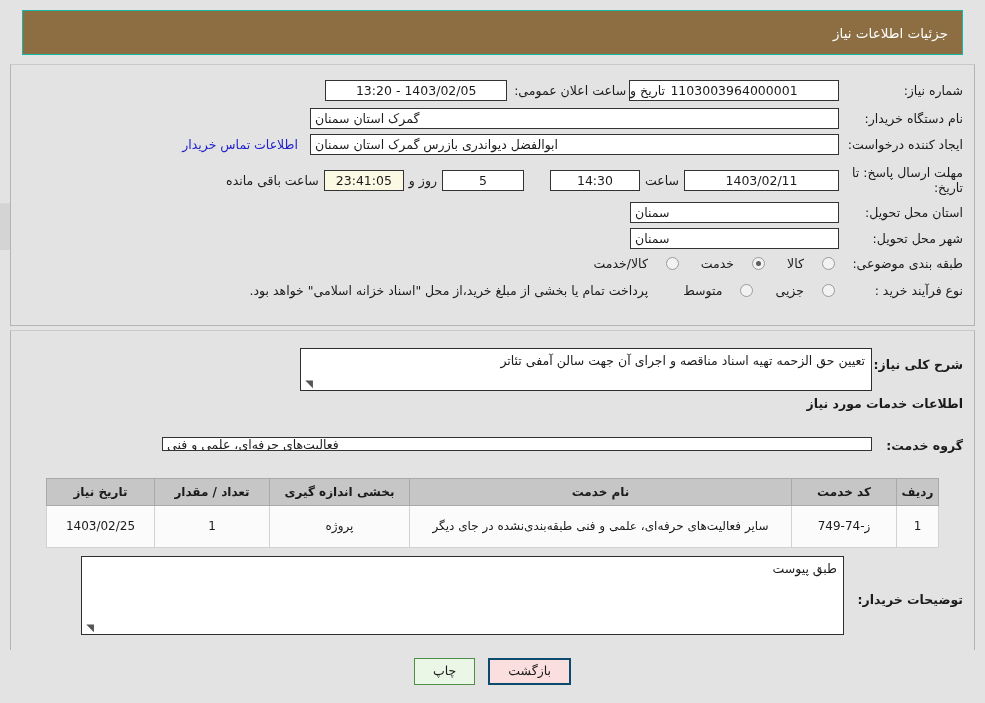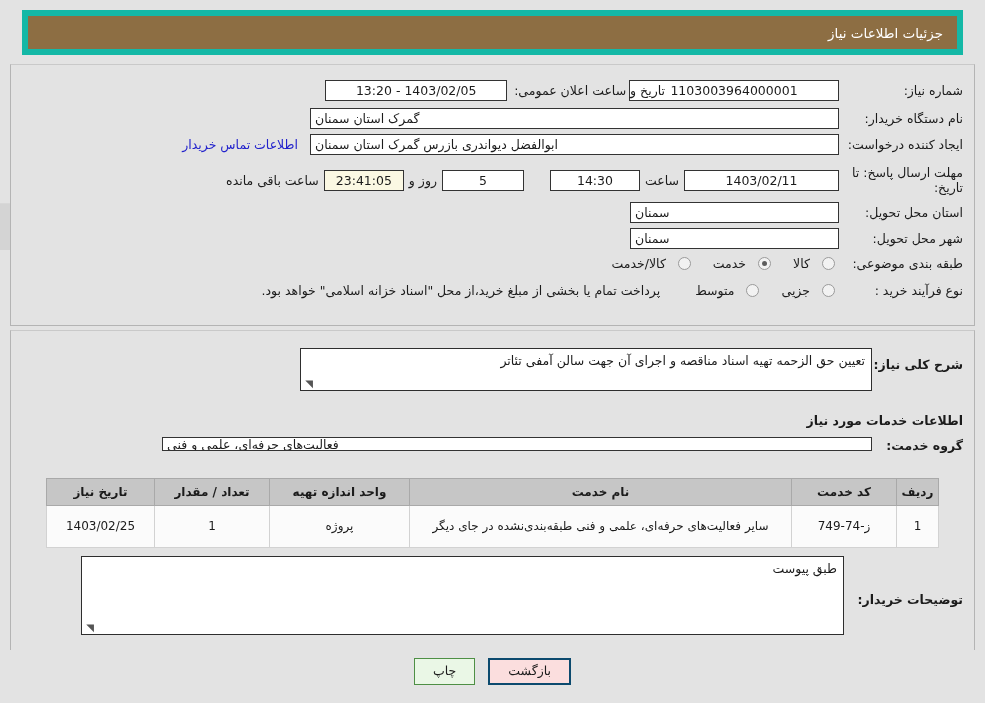--- a/index.html
+++ b/index.html
@@ -21,21 +21,21 @@
     z-index: 0;
     opacity: 1;
   }
 
   
   .header-bar {
     position: absolute;
     left: 22px; top: 10px;
     width: 941px; height: 45px;
     background: #8d6e43;
-    border: 6px solid #14b8a6;
+    border: 1px solid #14b8a6;
     color: #ffffff;
     font-size: 13.5px;
     display: flex;
     align-items: center;
     justify-content: flex-start;
     padding-right: 14px;
     z-index: 3;
   }
 
   
@@ -105,21 +105,21 @@
     content: "";
     position: absolute;
     left: 3px; top: 3px;
     width: 5px; height: 5px;
     border-radius: 50%;
     background: #5d5d5d;
   }
   .radio-item {
     display: flex;
     align-items: center;
-    gap: 12px;
+    gap: 18px;
     margin-left: 22px;
     font-size: 12.5px;
     color: #1b1b1b;
     justify-content: flex-end;
   }
   .radio-group { display: flex; align-items: center; }
 
   
   .ta {
     background: #ffffff;
@@ -291,32 +291,32 @@
 </div>
 
 <div class="panel" id="panel-mid"></div>
 
 <span class="lbl lbl-bold" style="position:absolute; top:357px; right:22px; z-index:3;">شرح کلی نیاز:</span>
 <div class="ta" style="position:absolute; top:348px; right:113px; width:572px; height:43px; z-index:3;">
   <span>تعیین حق الزحمه تهیه  اسناد مناقصه و اجرای آن جهت سالن آمفی تئاتر</span>
   <span class="grip">◥</span>
 </div>
 
-<span class="lbl lbl-bold" style="position:absolute; top:413px; right:22px; z-index:3;">اطلاعات خدمات مورد نیاز</span>
+<span class="lbl lbl-bold" style="position:absolute; top:396px; right:22px; z-index:3;">اطلاعات خدمات مورد نیاز</span>
 
 <span class="lbl lbl-bold" style="position:absolute; top:438px; right:22px; z-index:3;">گروه خدمت:</span>
 <div class="box right" style="position:absolute; top:437px; right:113px; width:710px; height:14px; z-index:3;">فعالیت‌های حرفه‌ای، علمی و فنی</div>
 
 <table id="svc-table">
   <thead>
     <tr>
       <th style="width:42px;">ردیف</th>
       <th style="width:105px;">کد خدمت</th>
       <th>نام خدمت</th>
-      <th style="width:140px;">واحد اندازه تهیه</th>
+      <th style="width:140px;">بخشی اندازه گیری</th>
       <th style="width:115px;">تعداد / مقدار</th>
       <th style="width:108px;">تاریخ نیاز</th>
     </tr>
   </thead>
   <tbody>
     <tr>
       <td>1</td>
       <td>ز-74-749</td>
       <td class="name">سایر فعالیت‌های حرفه‌ای، علمی و فنی طبقه‌بندی‌نشده در جای دیگر</td>
       <td>پروژه</td>

